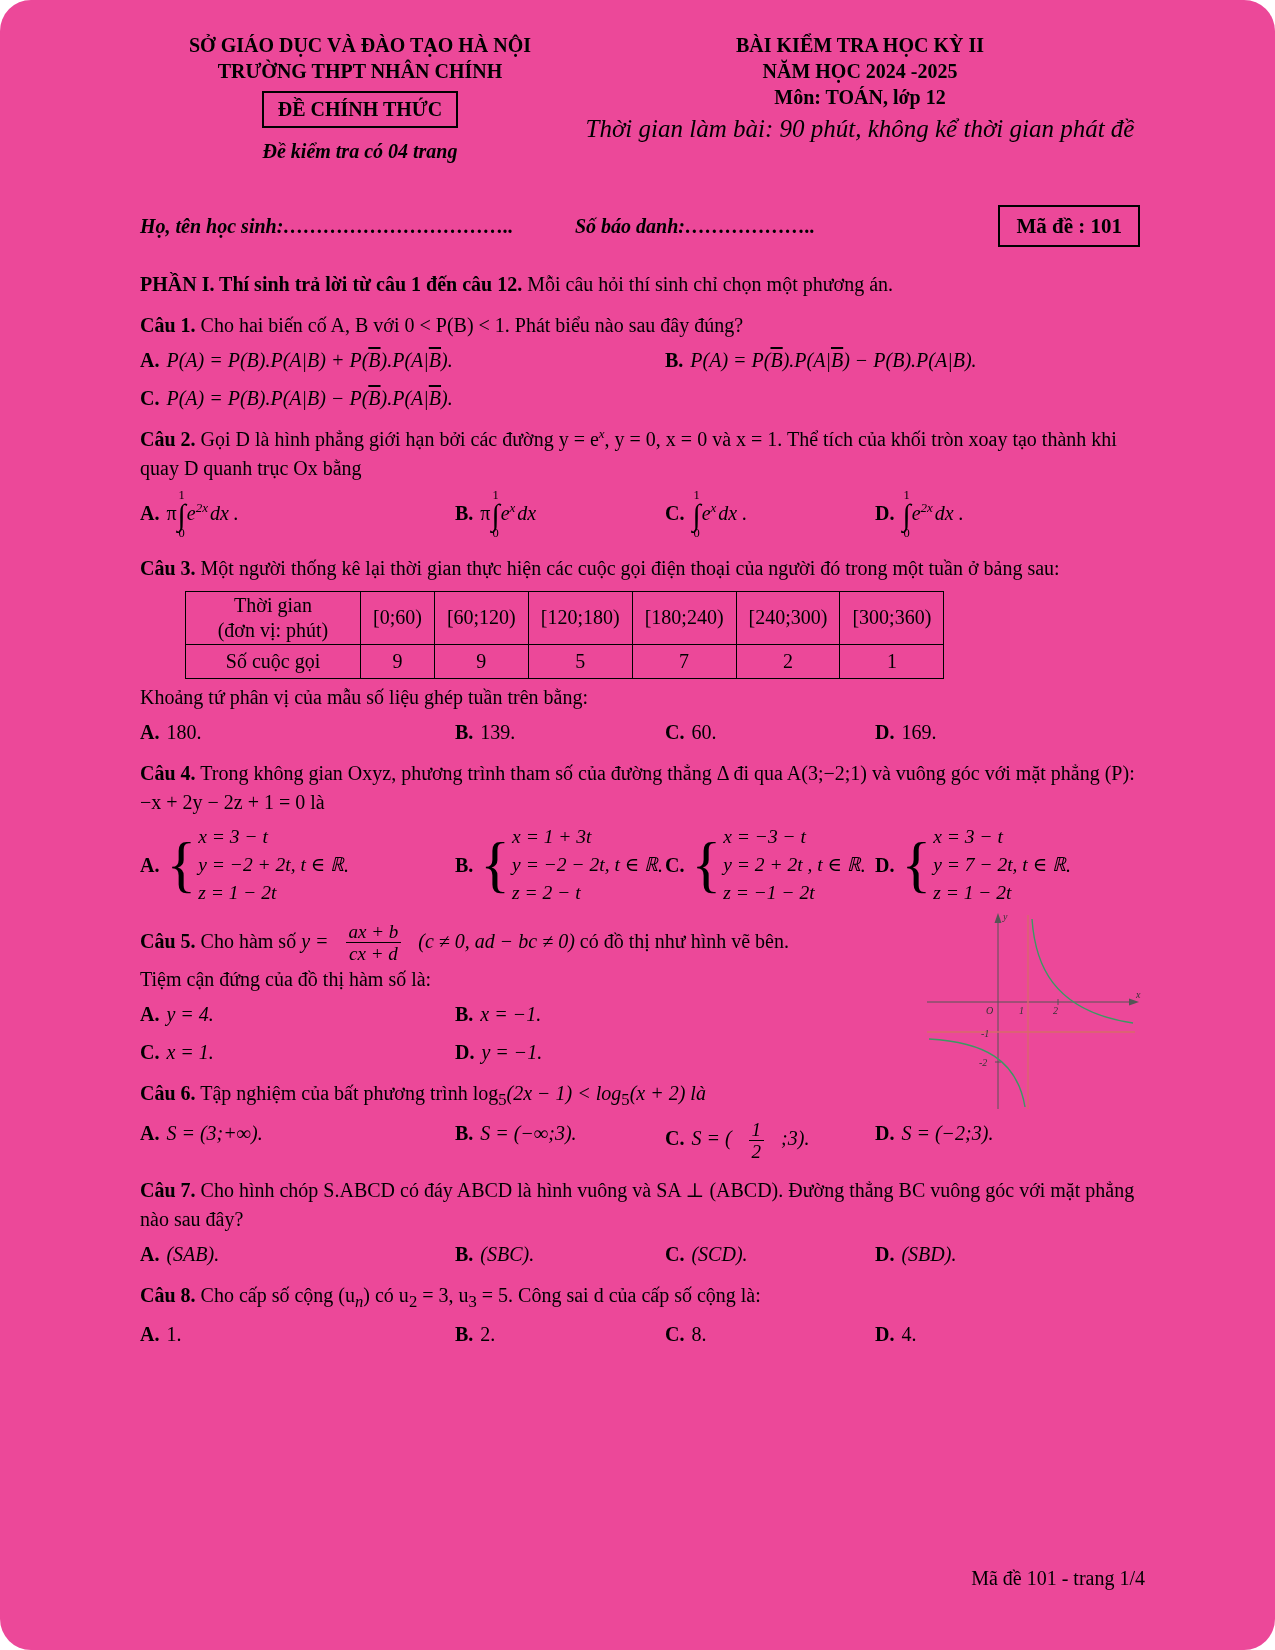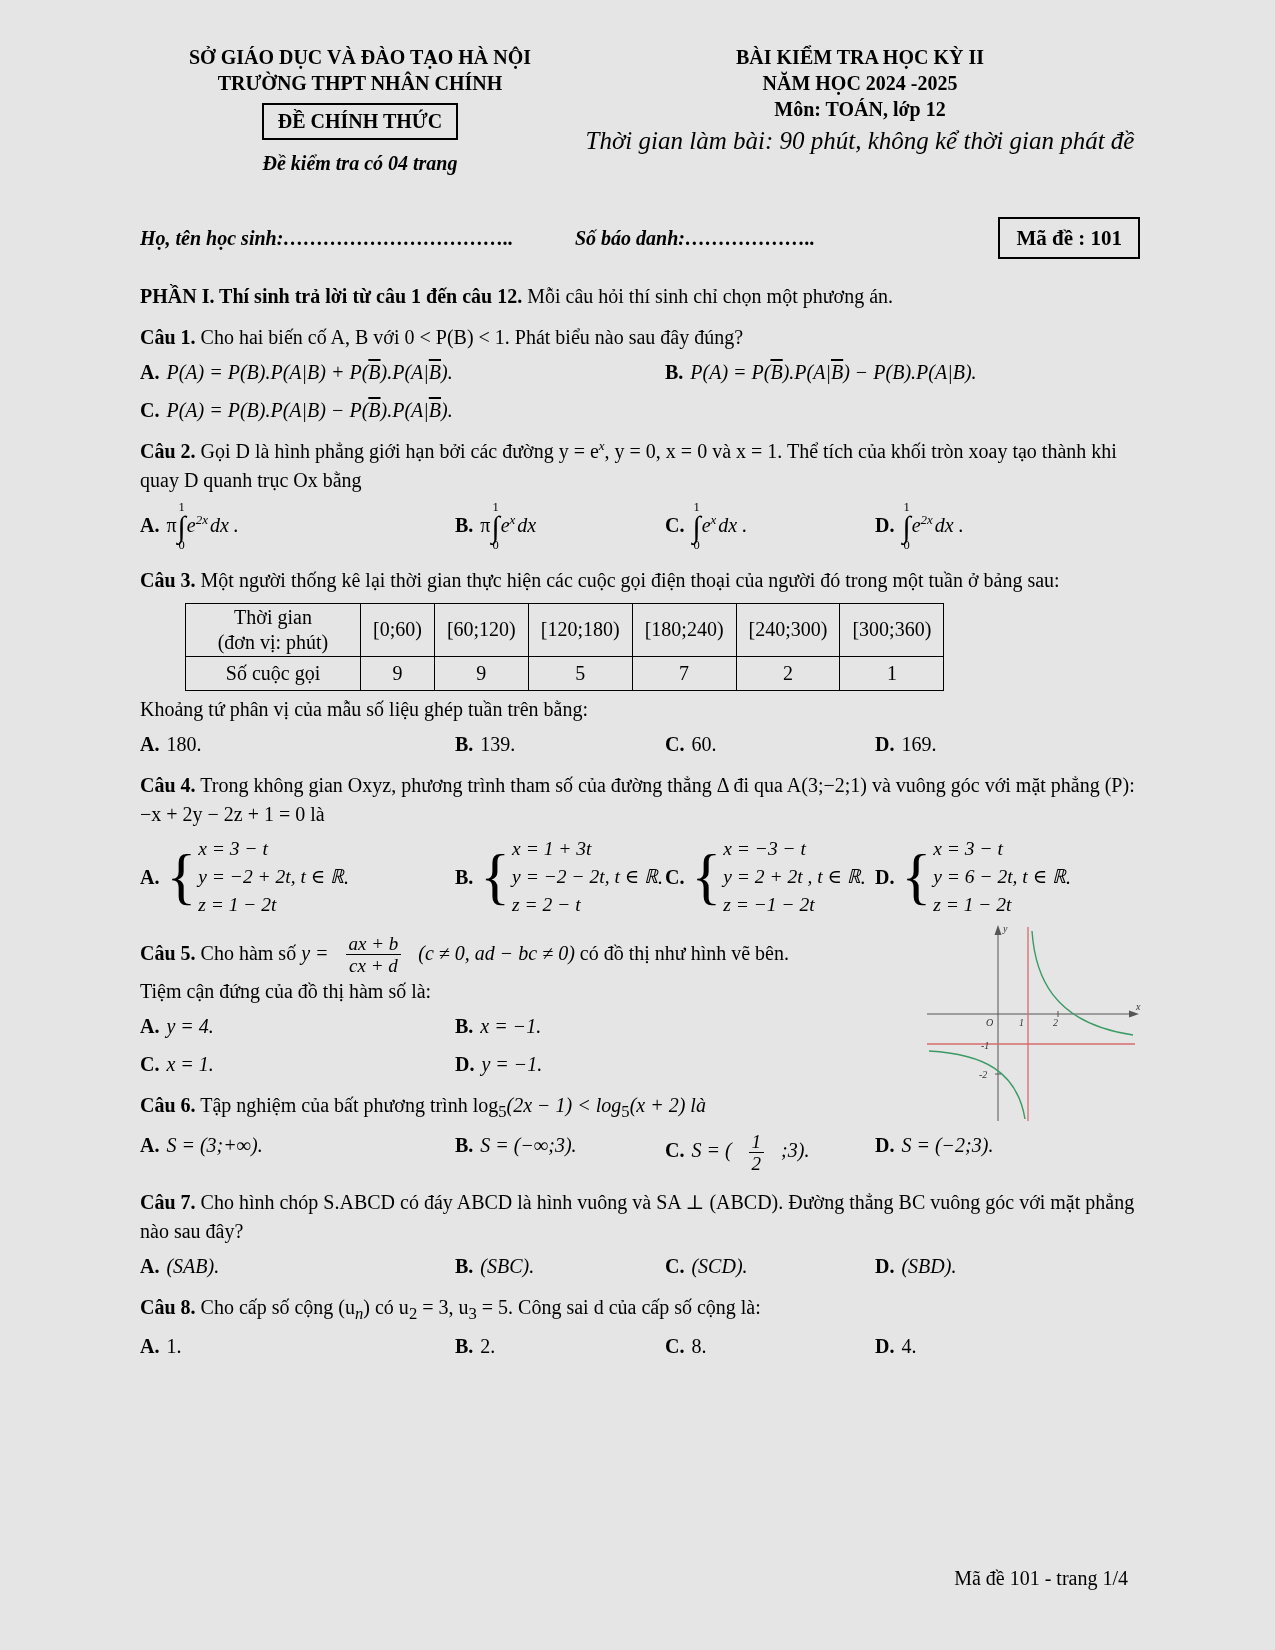--- a/index.html
+++ b/index.html
@@ -1,19 +1,19 @@
 <!DOCTYPE html>
 <html><head>
 <meta charset="utf-8">
 <style>
   * { margin:0; padding:0; box-sizing:border-box; }
   html,body { background:#ffffff; }
   body { font-family:"Liberation Serif","DejaVu Serif",serif; color:#000; }
-  .page { position:relative; width:1275px; height:1650px; background:#e5e5e5; margin:0 auto;
-          padding:44px 135px 0 140px; font-size:20px; line-height:1.35; overflow:hidden; }
+  .page { position:relative; width:1275px; height:1650px; background:#ec4899; margin:0 auto;
+          padding:32px 135px 0 140px; font-size:20px; line-height:1.35; overflow:hidden;border-radius:31px; }
   .b  { font-weight:bold; }
   .bi { font-weight:bold; font-style:italic; }
   .i  { font-style:italic; }
   .mi { font-style:italic; }
   .ol { text-decoration:overline; font-style:italic; }
   .lbl { margin-right:7px; }
 
   
   .header { display:flex; }
   .header-left  { width:44%; text-align:center; }
@@ -68,21 +68,21 @@
   .q5block { position:relative; }
   .q5text { padding-right:255px; }
   .graph { position:absolute; right:-8px; top:-14px; }
   .graph .axis { stroke:#555; stroke-width:1; }
   .graph .tick { stroke:#555; stroke-width:1; }
   .graph .asym { stroke:#d96a6a; stroke-width:1.3; }
   .graph .curve { stroke:#3a9a63; stroke-width:1.4; fill:none; }
   .graph text { font-size:10px; font-style:italic; fill:#333; font-family:"Liberation Serif",serif; }
   .graph .arrow { fill:#555; }
 
-  .footer { position:absolute; right:147px; bottom:58px; font-size:20px; }
+  .footer { position:absolute; right:130px; bottom:58px; font-size:20px; }
 </style>
 </head>
 <body>
 
 <div class="page">
 
   <div class="header">
     <div class="header-left">
       <div class="h-line b">SỞ GIÁO DỤC VÀ ĐÀO TẠO HÀ NỘI</div>
       <div class="h-line b">TRƯỜNG THPT NHÂN CHÍNH</div>
@@ -228,21 +228,21 @@
             </span>
           </span>
           <span class="mi">.</span>
         </div>
       <div class="opt sysopt">
           <span class="b lbl">D.</span>
           <span class="system">
             <span class="brace">{</span>
             <span class="lines">
               <span>x = 3 − t</span>
-              <span>y = 6 − 2t, t ∈ ℝ</span>
+              <span>y = 7 − 2t, t ∈ ℝ</span>
               <span>z = 1 − 2t</span>
             </span>
           </span>
           <span class="mi">.</span>
         </div>
     </div>
   </div>
 
   <div class="question q5block">
     <div class="q5text">

